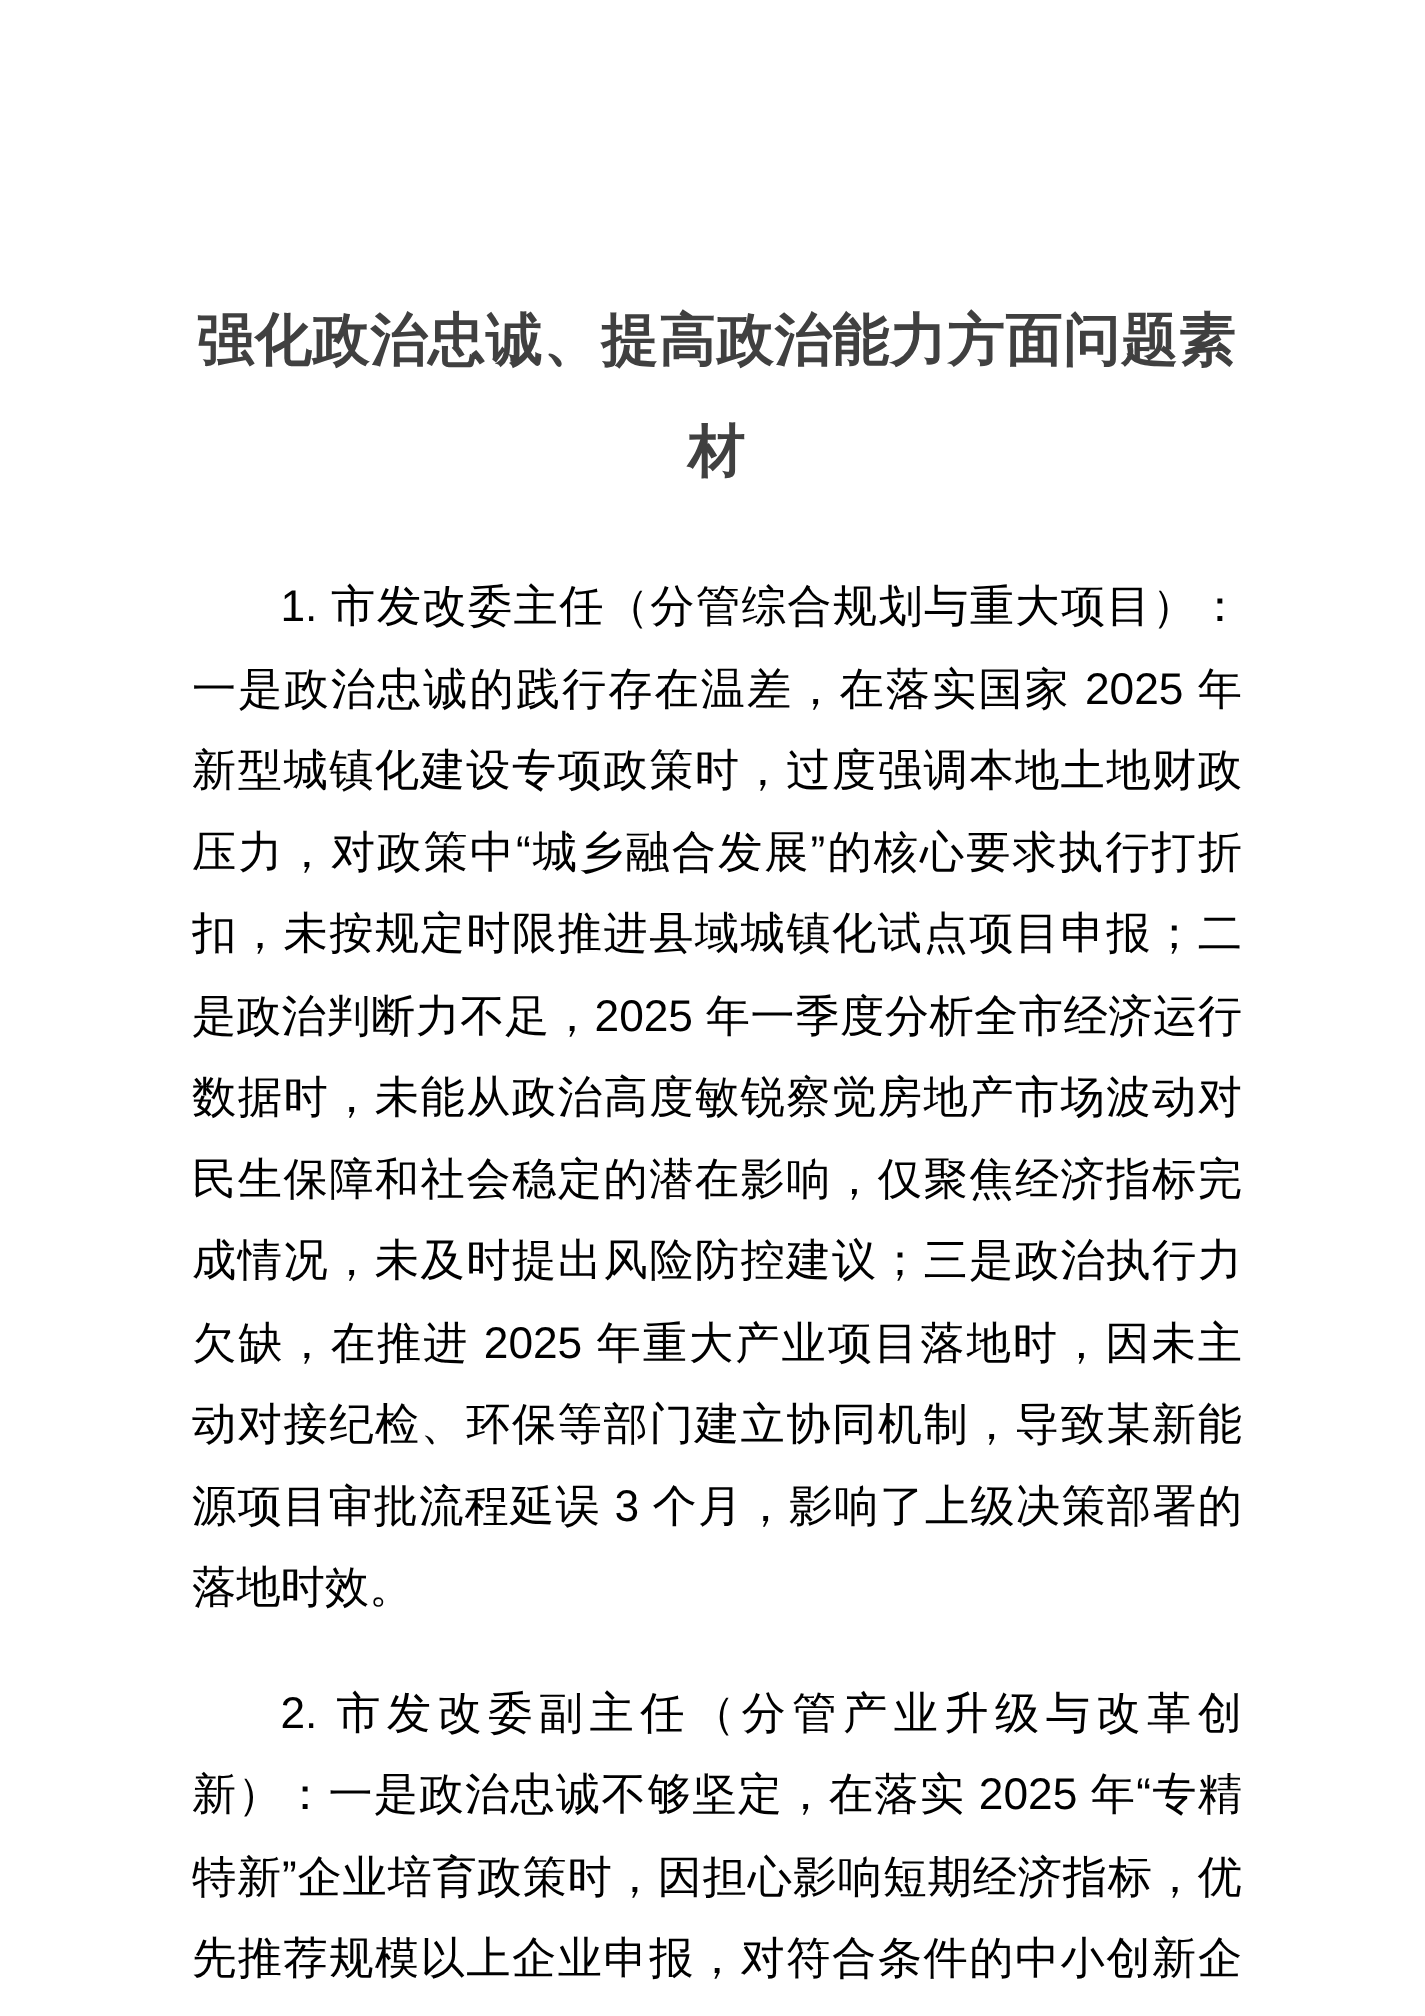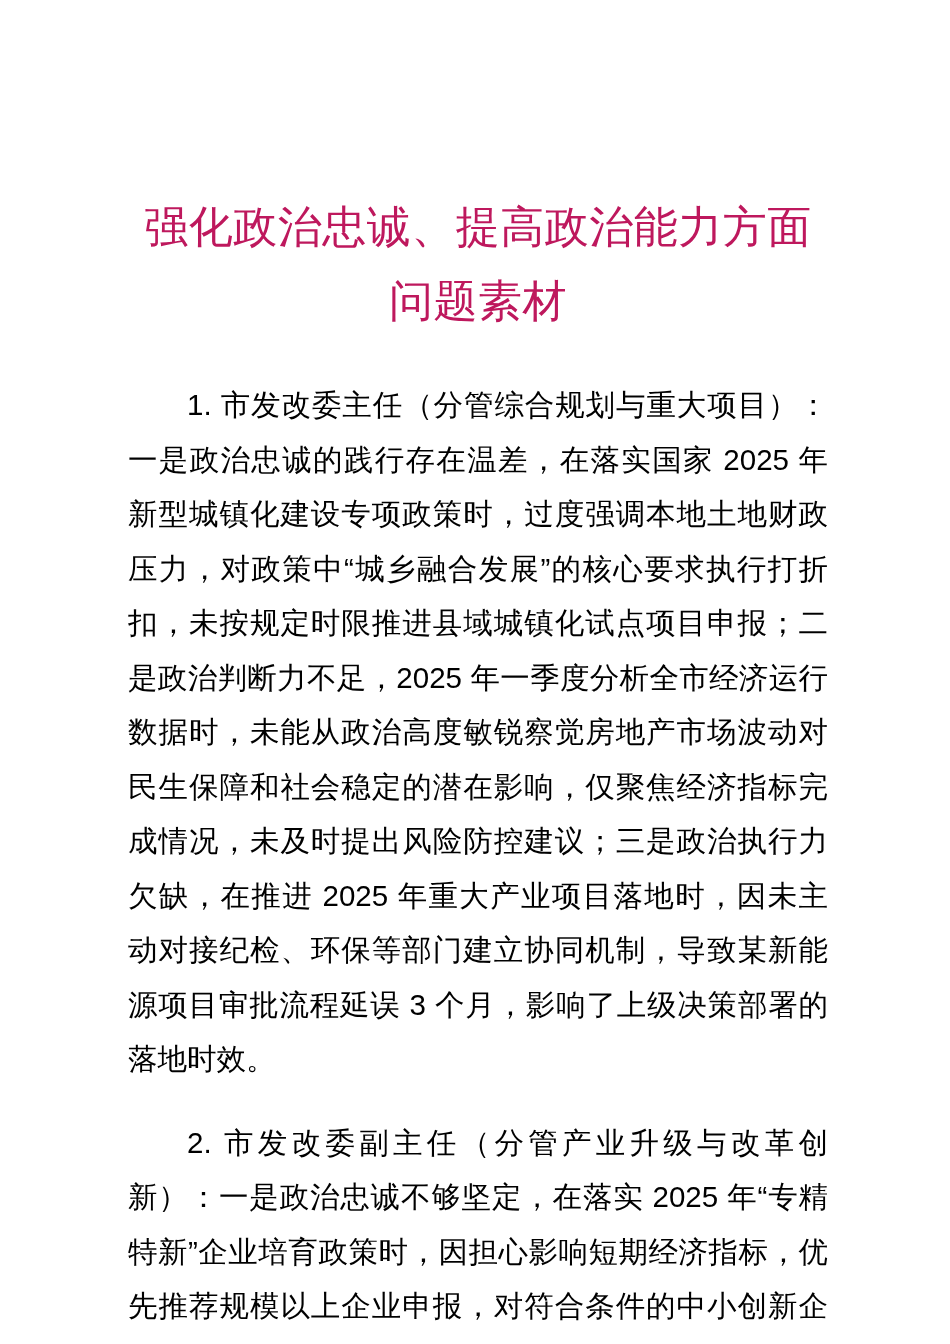--- a/index.html
+++ b/index.html
@@ -28,26 +28,26 @@
   .doc-body {
     position: absolute;
     left: 128px;
     top: 0;
     width: 700px;
   }
 
   .doc-title {
     margin: 0;
     padding: 0;
-    font-size: 44px;
-    font-weight: 400;
+    font-size: 38px;
+    font-weight: 700;
     line-height: 74px;
     text-align: center;
     letter-spacing: 0.5px;
-    color: #be185d;
+    color: #404040;
   }
 
   .title-spacer {
     height: 190px;
   }
 
   .para {
     margin: 0;
     padding: 0;
     font-size: 29.5px;

